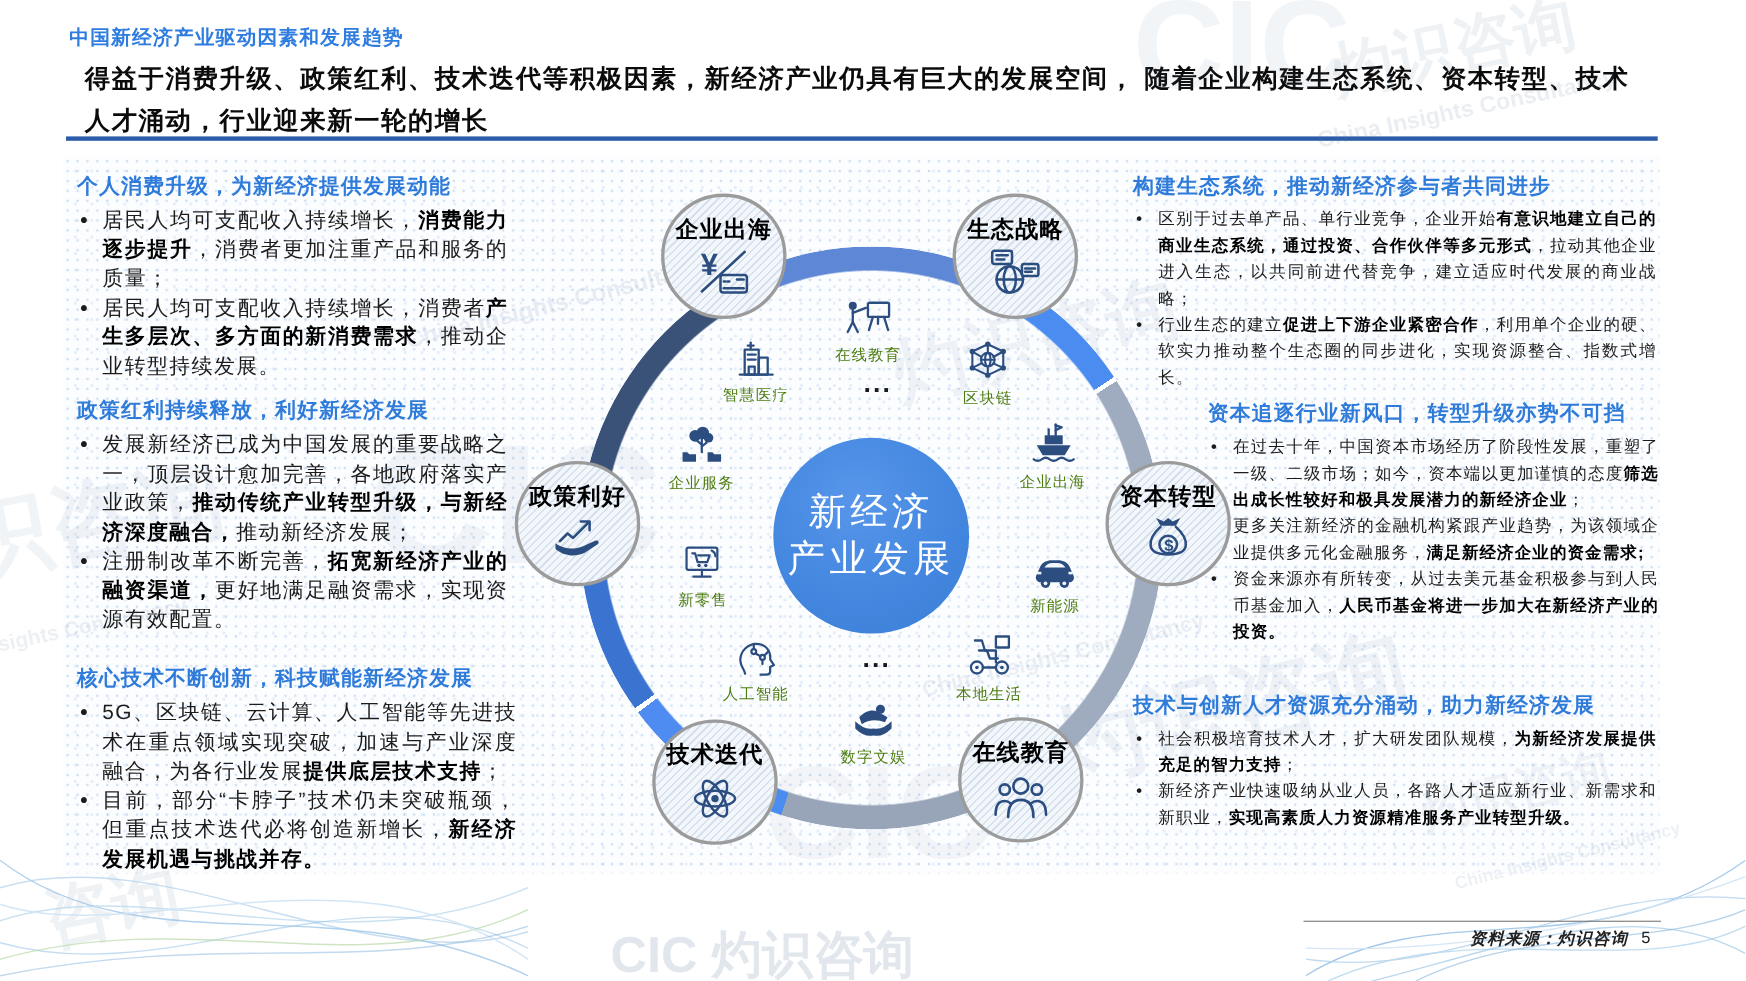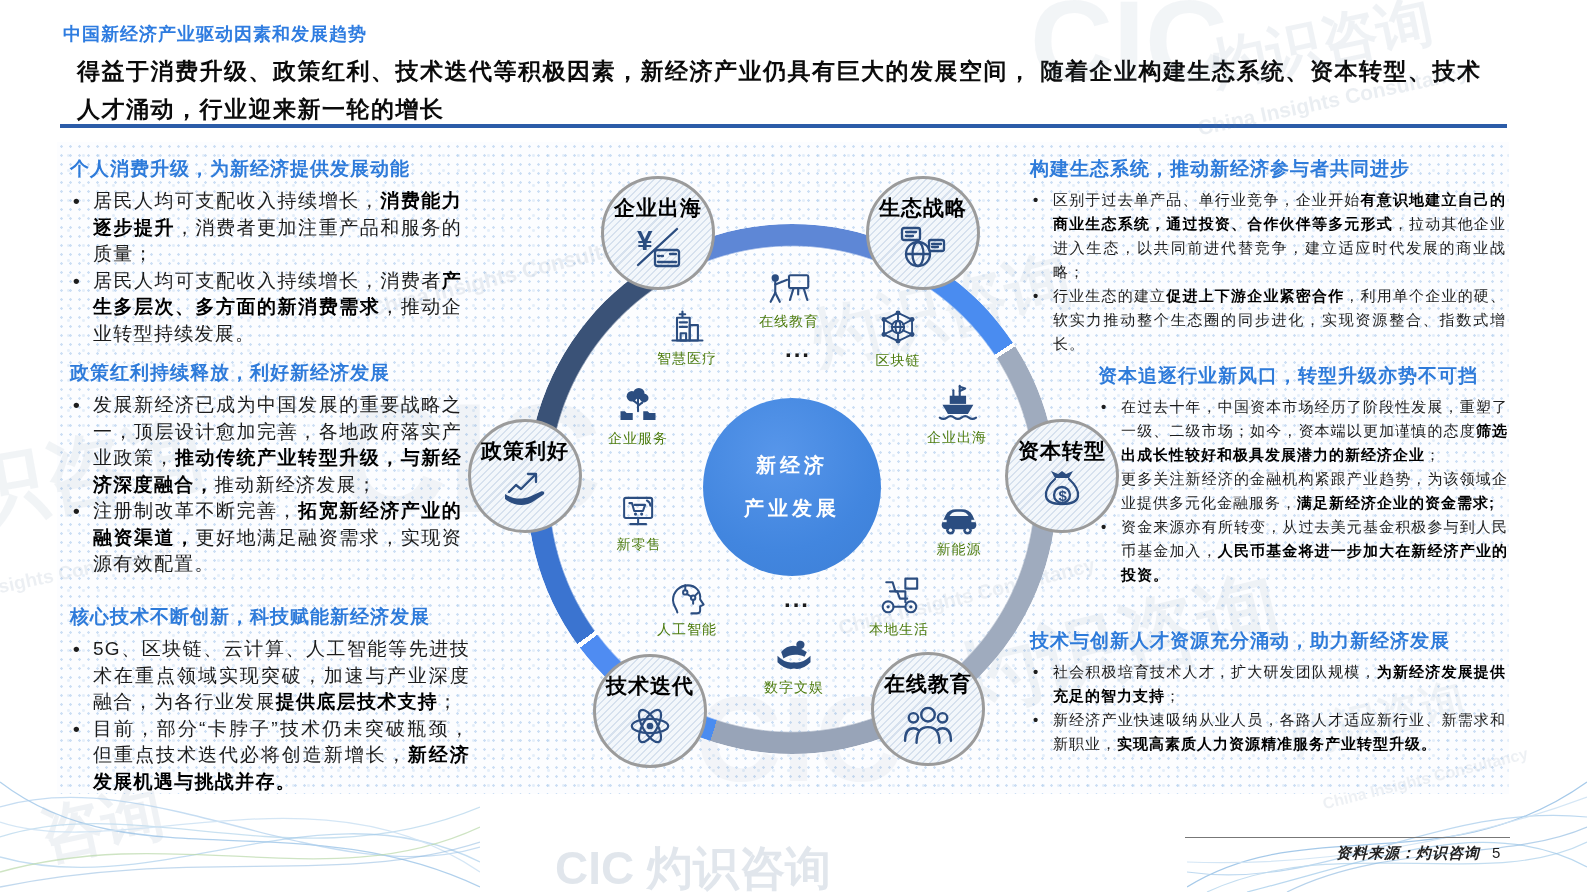--- a/index.html
+++ b/index.html
@@ -45,21 +45,21 @@
   .node{position:absolute;width:114px;height:114px;border-radius:50%;border:3px solid #9b9b9b;
     background-color:#f3f7fb;
     background-image:repeating-linear-gradient(135deg,rgba(140,168,205,.28) 0 1.5px,transparent 1.5px 5px);
     transform:translate(-50%,-50%);display:flex;flex-direction:column;align-items:center;
     justify-content:flex-start;padding-top:15px;box-sizing:border-box;}
   .node-label{font-size:21px;font-weight:700;color:#000;letter-spacing:1px;}
   .node-icon{margin-top:3px;}
   .hub{position:absolute;left:703px;top:398px;width:178px;height:178px;border-radius:50%;
     background:radial-gradient(circle at 42% 32%,#5796ea,#4286DF 60%,#3d7fd6);
     display:flex;flex-direction:column;align-items:center;justify-content:center;}
-  .hub div{color:#fff;font-size:20px;font-weight:700;letter-spacing:4px;line-height:43px;}
+  .hub div{color:#fff;font-size:34px;font-weight:400;letter-spacing:4px;line-height:43px;}
   .item{position:absolute;width:130px;transform:translateX(-50%);text-align:center;}
   .item-label{font-size:14px;font-weight:400;color:#4d7c0f;letter-spacing:1px;margin-top:2px;}
   .dots{position:absolute;transform:translateX(-50%);font-size:24px;font-weight:700;color:#1a1a1a;letter-spacing:2px;}
   .ic{stroke:#2b4d80;fill:none;stroke-width:2.3;stroke-linecap:round;stroke-linejoin:round;}
   .icf{fill:#2b4d80;stroke:none;}
   
   .footer-rule{position:absolute;left:1185px;top:837px;width:325px;height:1px;background:#777;}
   .footer-source{position:absolute;left:1240px;top:844px;width:240px;font-size:15px;font-style:italic;
     font-weight:700;color:#222;text-align:right;letter-spacing:1px;font-family:"Liberation Serif",serif;}
   .page-number{position:absolute;left:1492px;top:844px;font-size:15px;color:#222;}

